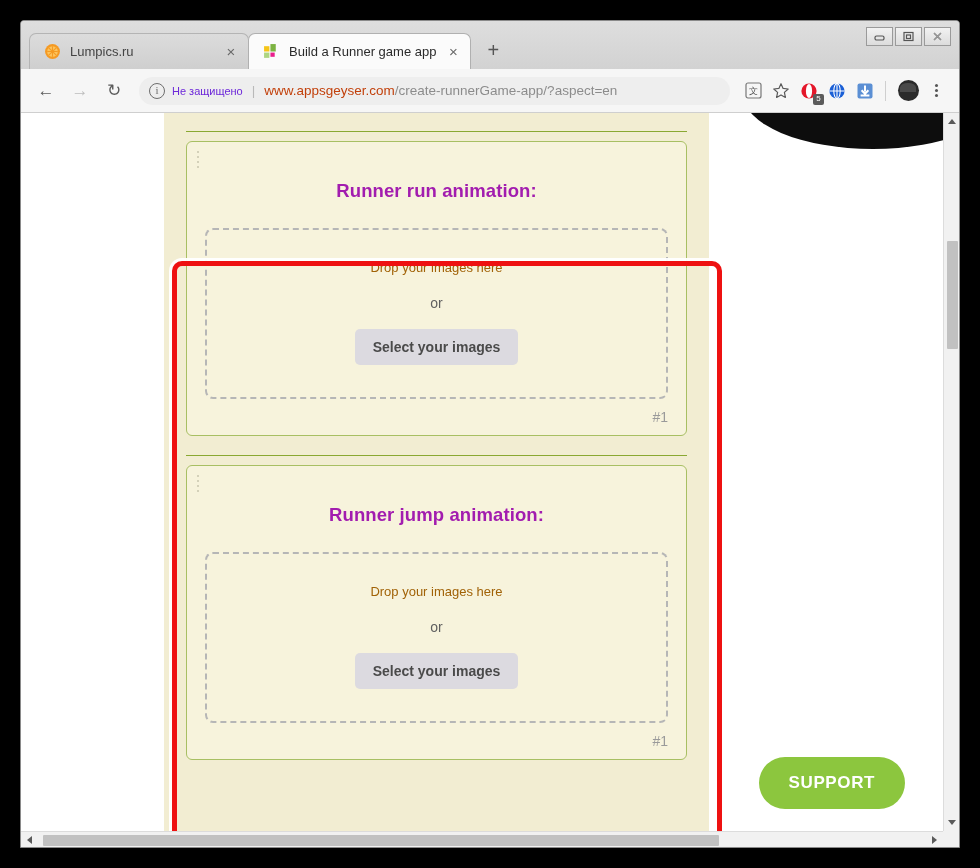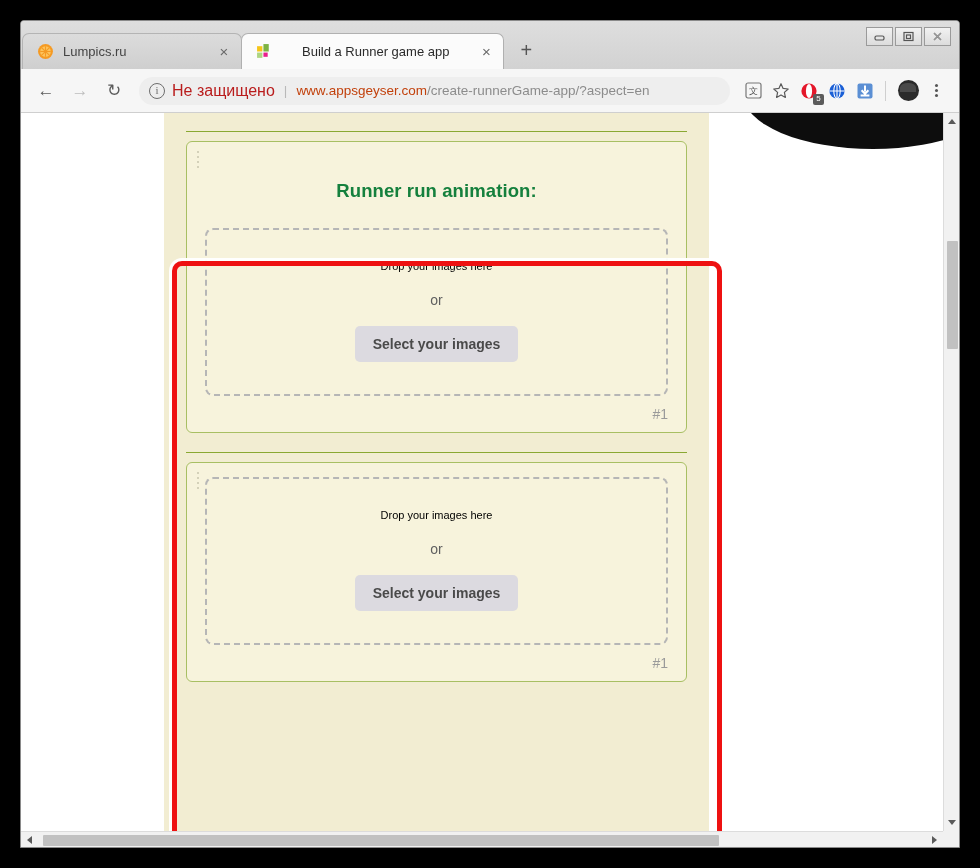--- a/index.html
+++ b/index.html
@@ -27,21 +27,21 @@
     flex-direction: column;
   }
 
   
   .tabstrip {
     position: relative;
     height: 48px;
     background: linear-gradient(#dedede, #d2d2d2);
     display: flex;
     align-items: flex-end;
-    padding-left: 1px;
+    padding-left: 8px;
     flex: 0 0 auto;
   }
 
   .tab {
     position: relative;
     height: 36px;
     display: flex;
     align-items: center;
     padding: 0 8px 0 14px;
     border: 1px solid #b4b4b4;
@@ -54,21 +54,20 @@
     cursor: default;
   }
   .tab.inactive {
     background: linear-gradient(#dcdcdc, #cfcfcf);
     color: #444;
   }
   .tab.active {
     background: #fbfbfb;
     border-color: #b0b0b0;
     z-index: 3;
-    gap: 20px;
   }
   .tab-favicon {
     width: 17px; height: 17px;
     margin-right: 9px;
     flex: 0 0 auto;
     display: block;
   }
   .tab-title {
     flex: 1 1 auto;
     white-space: nowrap;
@@ -155,21 +154,21 @@
     border: 1.3px solid #6d6d6d;
     border-radius: 50%;
     color: #6d6d6d;
     font-size: 11px;
     line-height: 13px;
     text-align: center;
     font-family: "Liberation Serif", serif;
     flex: 0 0 auto;
     margin-right: 7px;
   }
-  .notsecure { color: #b91c1c; font-size: 16px; white-space: nowrap; }
+  .notsecure { color: #6d28d9; font-size: 11px; white-space: nowrap; }
   .urlsep { color: #b9b9b9; margin: 0 9px; }
   .url-host { color: #c2410c; font-size: 13.5px; }
   .url-path { color: #8c8c8c; font-size: 13.5px; }
 
   .tbicon {
     width: 26px; height: 26px;
     display: flex;
     align-items: center;
     justify-content: center;
     margin-left: 2px;
@@ -284,33 +283,33 @@
   .drag-handle i {
     width: 2px; height: 2px;
     background: #c9c6ae;
     display: block;
     border-radius: 50%;
   }
   .card-title {
     text-align: center;
     font-size: 18.5px;
     font-weight: bold;
-    color: #15803d;
+    color: #a21caf;
     margin: 24px 0 26px 0;
     letter-spacing: 0.1px;
   }
   .dropzone {
     border: 2px dashed #b6b6b6;
     border-radius: 8px;
     padding: 30px 10px 32px 10px;
     text-align: center;
   }
   .drop-text {
-    font-size: 11px;
-    color: #000000;
+    font-size: 13px;
+    color: #a16207;
     margin-bottom: 20px;
   }
   .drop-or {
     font-size: 14px;
     color: #5f5f5f;
     margin-bottom: 18px;
   }
   .select-btn {
     display: inline-block;
     background: #dcdae0;
@@ -589,30 +588,32 @@
 
         <div class="hint-rule"></div>
 
         <div class="card">
           <div class="drag-handle">
             <i></i>
               <i></i>
               <i></i>
               <i></i>
           </div>
+          <div class="card-title">Runner jump animation:</div>
           <div class="dropzone">
             <div class="drop-text">Drop your images here</div>
             <div class="drop-or">or</div>
             <button class="select-btn">Select your images</button>
           </div>
           <div class="card-index">#1</div>
         </div>
 
       </div>
 
+      <button class="support-btn">SUPPORT</button>
     </div>
 
     <div class="annot"></div>
 
     <div class="vscroll">
       <div class="vs-arrow">
           <span class="tri up"></span>
         </div>
       <div class="vs-thumb"></div>
       <div class="vs-arrow bottom">

